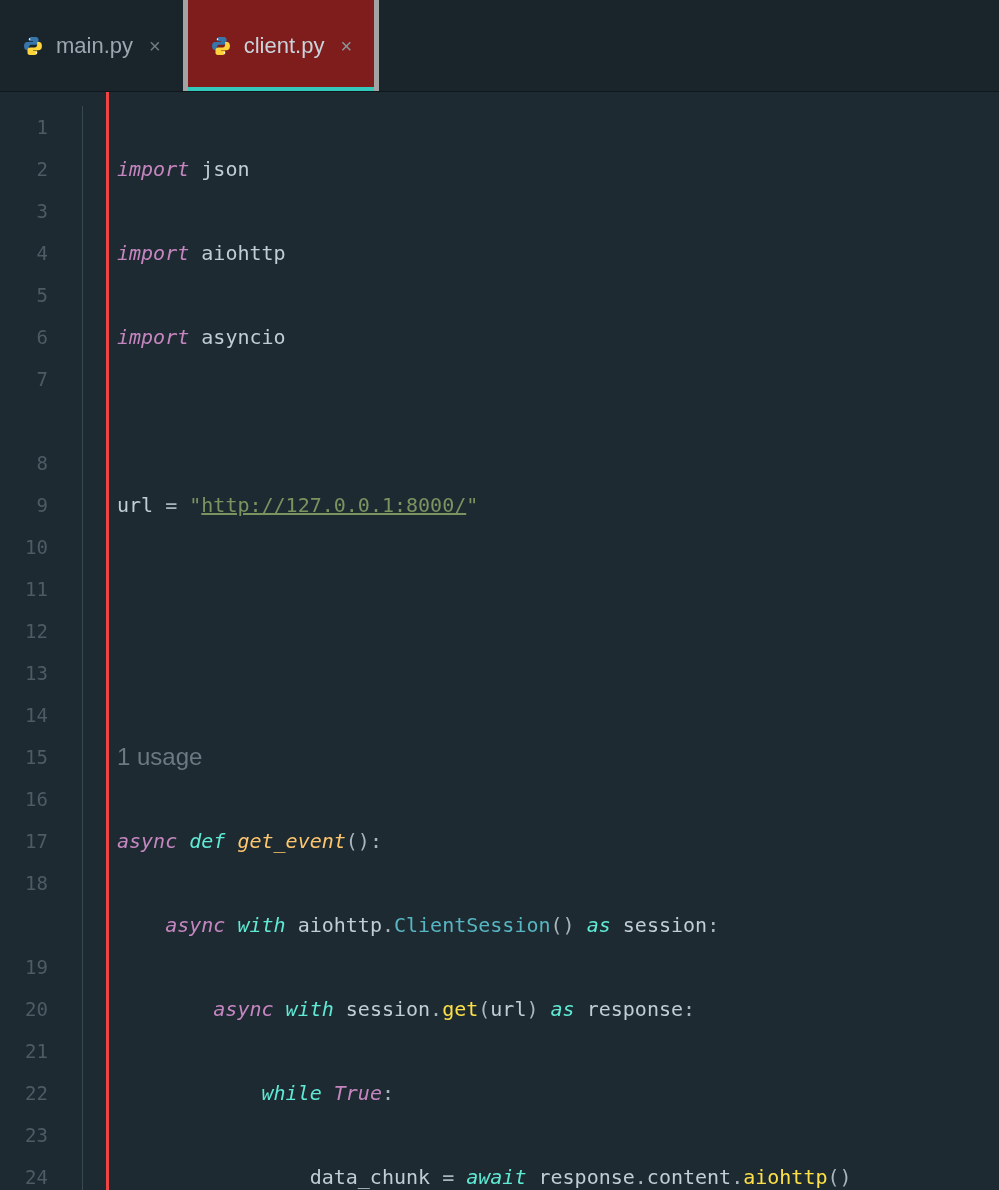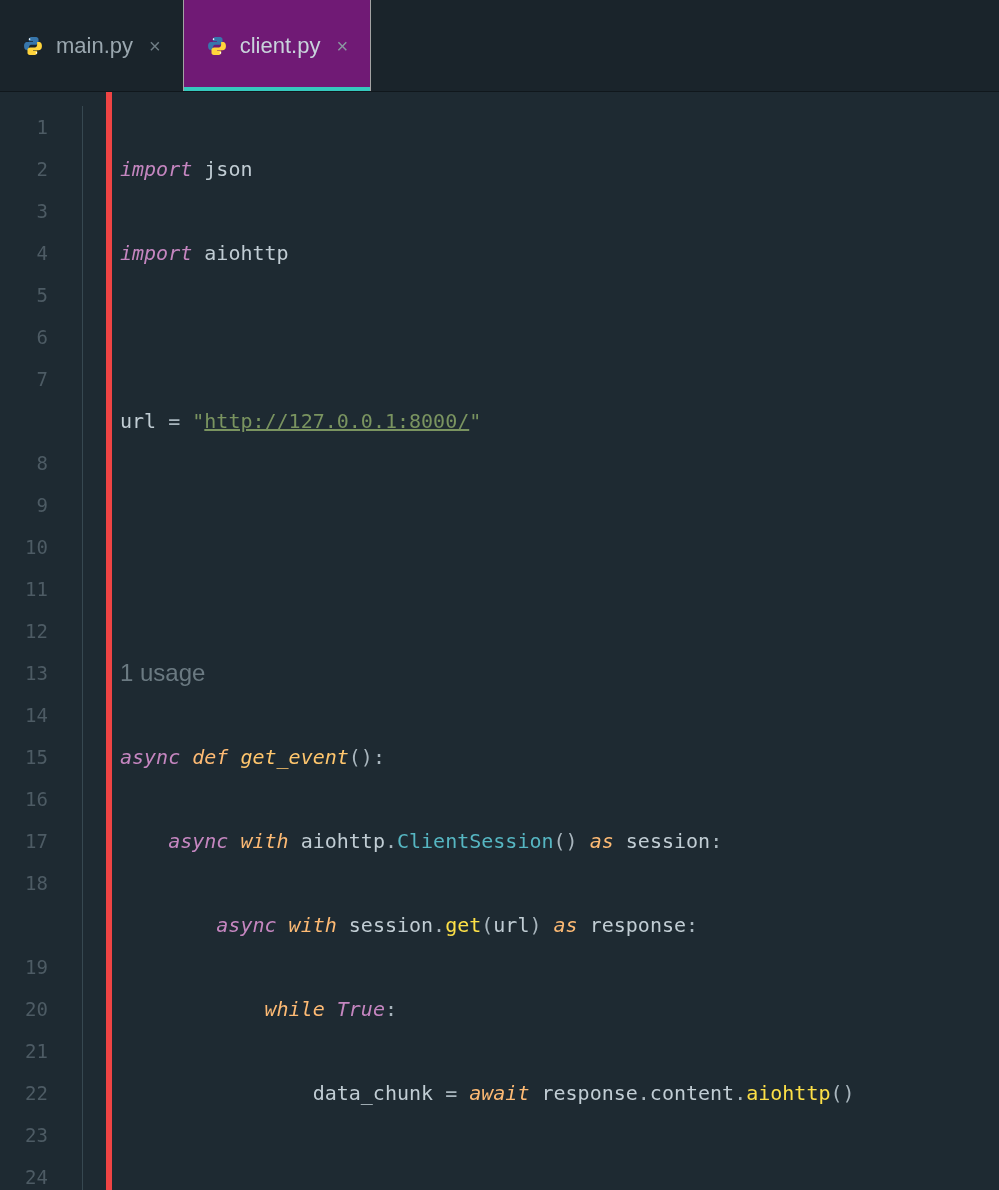--- a/index.html
+++ b/index.html
@@ -22,24 +22,24 @@
   .tab {
     display: flex;
     align-items: center;
     padding: 0 18px 0 22px;
     gap: 12px;
     cursor: pointer;
     color: #9aa7af;
     font-family: -apple-system, BlinkMacSystemFont, 'Segoe UI', sans-serif;
     font-size: 22px;
     position: relative;
-    border-right: 1px solid #a3a3a3;
+    border-right: 5px solid #a3a3a3;
   }
   .tab.active {
-    background: #701a75;
+    background: #7f1d1d;
     color: #c8d3db;
   }
   .tab.active::after {
     content: "";
     position: absolute;
     left: 0; right: 0; bottom: 0;
     height: 4px;
     background: #35c9be;
   }
   .py-icon {
@@ -86,35 +86,35 @@
     background: #374851;
   }
   .code {
     flex: 1;
     padding-top: 14px;
     white-space: pre;
     font-size: 20px;
     line-height: 42px;
     color: #c1cdd4;
     position: relative;
-    border-left: 6px solid #ef4444;
+    border-left: 3px solid #ef4444;
     padding-left: 8px;
   }
   .code .line { height: 42px; display:block; }
   .code .inlay {
     height: 42px;
     color: #6b7a82;
     font-family: -apple-system, BlinkMacSystemFont, 'Segoe UI', sans-serif;
     font-size: 24px;
     display: flex;
     align-items: center;
   }
   
   .kw-import { color: #c586c0; font-style: italic; }
-  .kw { color: #fdba74; font-style: italic; }
+  .kw { color: #5eead4; font-style: italic; }
   .kw-async { color: #c586c0; font-style: italic; }
   .ident { color: #c1cdd4; }
   .funcdef { color: #ffc66d; font-style: italic; }
   .call { color: #fde047; }
   .callteal { color: #56b6c2; margin-top: 25px; }
   .punct { color: #a8b5bd; }
   .op { color: #a8b5bd; }
   .str { color: #7a9460; }
   .strlink { color: #7a9460; text-decoration: underline; }
   .bool { color: #c586c0; font-style: italic; }
@@ -179,20 +179,21 @@
     <div>24</div>
   </div>
 
   <div class="fold-strip">
     <div class="vline"></div>
   </div>
 
   <div class="code">
 <span class="line"><span class="kw-import">import</span> <span class="ident">json</span></span>
 <span class="line"><span class="kw-import">import</span> <span class="ident">aiohttp</span></span>
+<span class="line"><span class="kw-import">import</span> <span class="ident">asyncio</span></span>
 <span class="line"> </span>
 <span class="line"><span class="ident">url</span> <span class="op">=</span> <span class="str">"</span><span class="strlink">http://127.0.0.1:8000/</span><span class="str">"</span></span>
 <span class="line"> </span>
 <span class="line"> </span>
 <span class="inlay">1 usage</span>
 <span class="line"><span class="kw-async">async</span> <span class="kw">def</span> <span class="funcdef">get_event</span><span class="punct">():</span></span>
 <span class="line">    <span class="kw-async">async</span> <span class="kw">with</span> <span class="ident">aiohttp</span><span class="punct">.</span><span class="callteal">ClientSession</span><span class="punct">()</span> <span class="kw">as</span> <span class="ident">session</span><span class="punct">:</span></span>
 <span class="line">        <span class="kw-async">async</span> <span class="kw">with</span> <span class="ident">session</span><span class="punct">.</span><span class="call">get</span><span class="punct">(</span><span class="ident">url</span><span class="punct">)</span> <span class="kw">as</span> <span class="ident">response</span><span class="punct">:</span></span>
 <span class="line">            <span class="kw">while</span> <span class="bool">True</span><span class="punct">:</span></span>
 <span class="line">                <span class="ident">data_chunk</span> <span class="op">=</span> <span class="kw">await</span> <span class="ident">response</span><span class="punct">.</span><span class="ident">content</span><span class="punct">.</span><span class="call">aiohttp</span><span class="punct">()</span></span>

